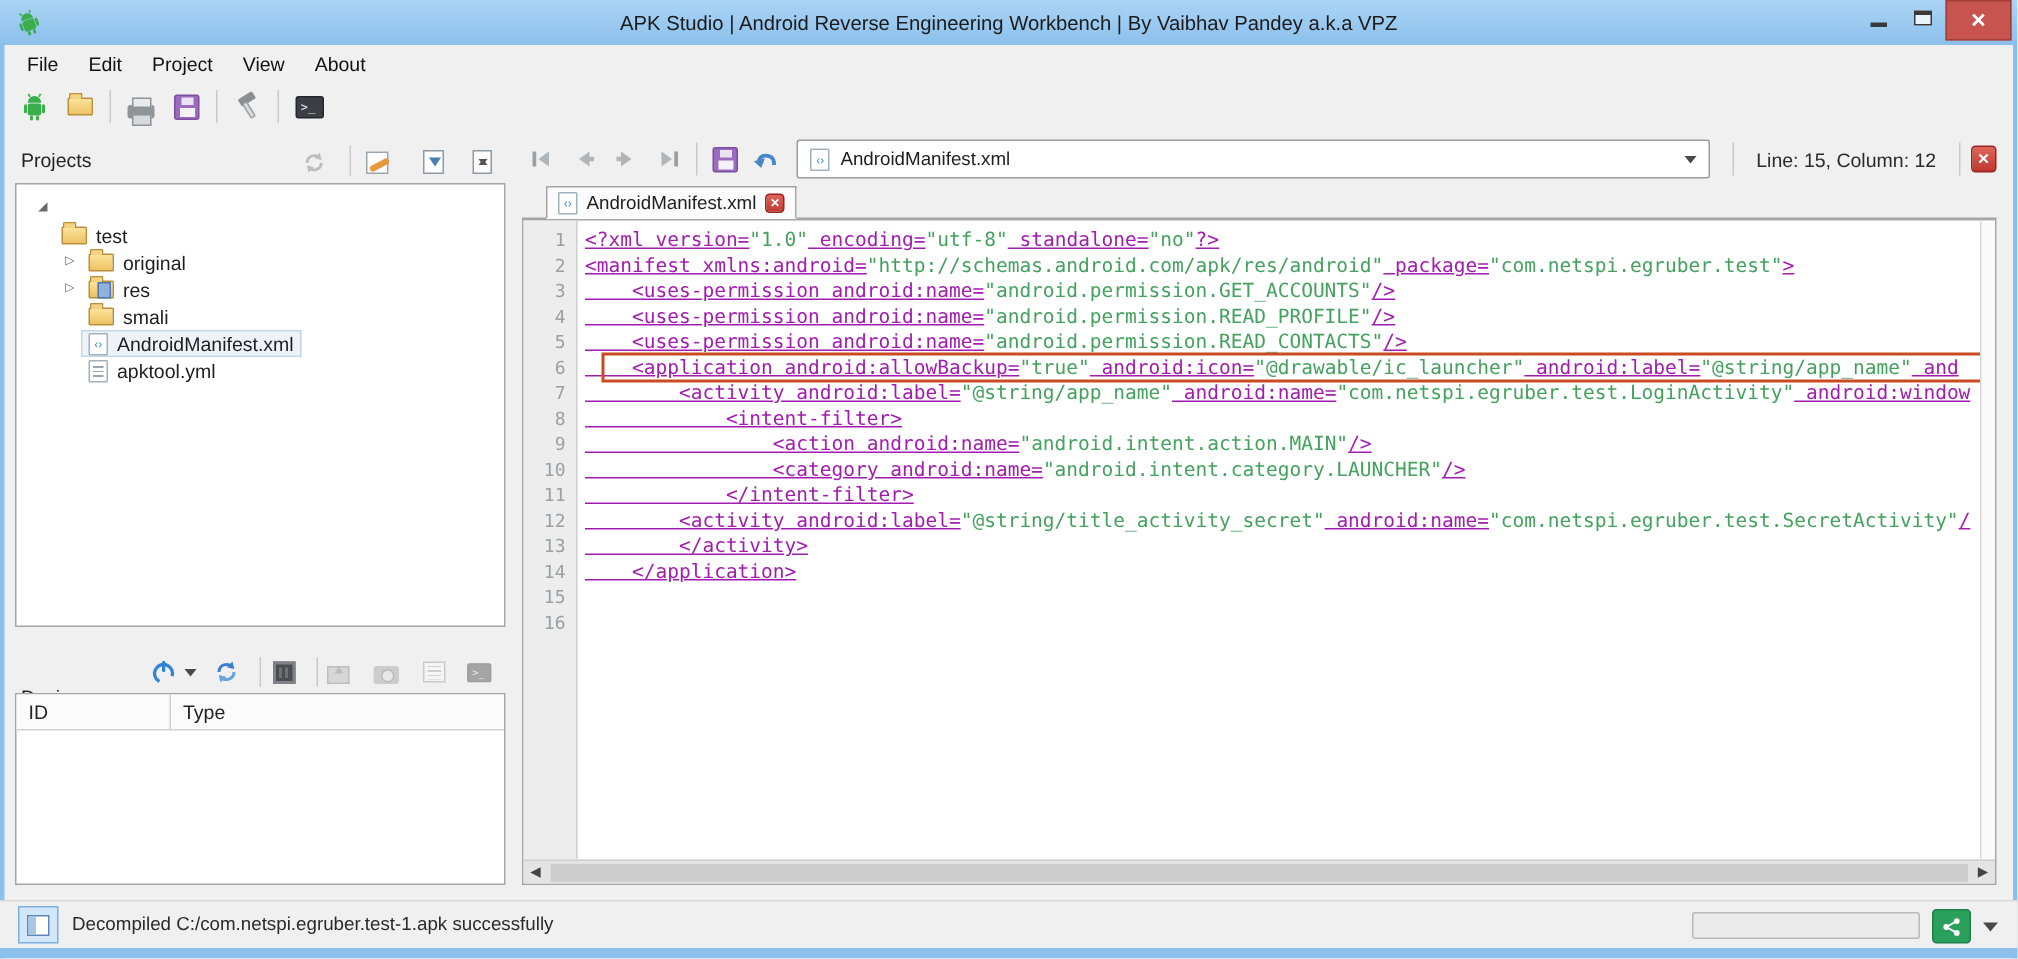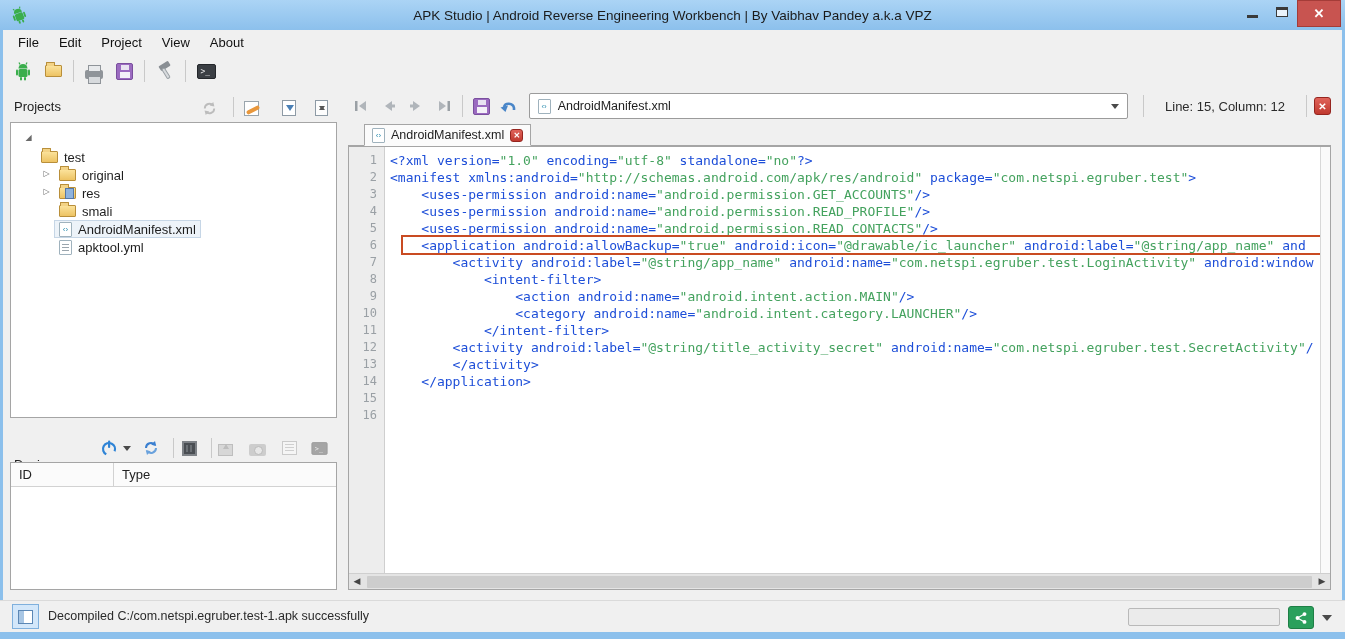--- a/index.html
+++ b/index.html
@@ -96,21 +96,21 @@
   #devices-header { height:24px; border-bottom:1px solid #d2d2d2; display:flex; font-size:13px; color:#222; background:#fbfbfb; }
   #devices-header .col-id { width:103px; padding:4px 0 0 8px; border-right:1px solid #d2d2d2; }
   #devices-header .col-type { flex:1; padding:4px 0 0 8px; }
 
   
   #editor-toolbar { position:absolute; left:348px; top:90px; width:983px; height:32px; display:flex; align-items:center; }
   .ebtn { width:29px; height:26px; display:flex; align-items:center; justify-content:center; }
   #file-combobox { width:636px; height:26px; margin:0 10px 0 6px; background:#fff; border:1px solid #9b9b9b; border-radius:2px;
     display:flex; align-items:center; gap:7px; padding:0 8px; font-size:12.5px; color:#1e1e1e; }
   #file-combobox .combo-caret { margin-left:auto; width:0; height:0; border:4px solid transparent; border-top:5px solid #4a4a4a; margin-top:4px; }
-  #cursor-pos { font-size:13px; color:#2b2b2b; white-space:nowrap; margin:0 16px; }
+  #cursor-pos { font-size:13px; color:#2b2b2b; white-space:nowrap; margin:0 10px; }
   .red-x { background:linear-gradient(#e0635a,#c0392f); border:1px solid #96251f; border-radius:3px;
     color:#fff; font-weight:bold; display:flex; align-items:center; justify-content:center; }
   #editor-close { width:18px; height:18px; font-size:10px; margin-left:2px; }
 
   
   #tabbar { position:absolute; left:348px; top:124px; width:983px; height:22px; border-bottom:1px solid #a5a5a5; }
   #tab-manifest { position:absolute; left:16px; bottom:-1px; height:22px; background:#fbfbfb;
     border:1px solid #a5a5a5; border-bottom:1px solid #fbfbfb; display:flex; align-items:center; gap:6px;
     padding:0 7px; font-size:12.5px; color:#1e1e1e; }
   #tab-close { width:13px; height:13px; font-size:8px; }
@@ -120,21 +120,21 @@
     background:#fff; border:1px solid #a5a5a5; display:flex; flex-direction:column; overflow:hidden; }
   #edit-body { flex:1; display:flex; overflow:hidden; }
   #gutter { width:36px; background:#ededed; border-right:1px solid #cfcfcf; padding-top:5px;
     font-family:"DejaVu Sans Mono",monospace; font-size:12px; color:#9aa0a5; text-align:right; flex:none; }
   .ln { height:17px; line-height:17px; padding-right:7px; }
   #code-lines { flex:1; padding-top:5px; font-family:"DejaVu Sans Mono",monospace; font-size:13px; overflow:hidden; }
   .code-line { height:17px; line-height:17px; white-space:pre; padding-left:5px; position:relative; }
   .code-line.current { background:#dcedfa; }
   .code-line.boxed::after { content:""; position:absolute; left:16px; right:-3px; top:-2px; bottom:-1px;
     border:2px solid #c94b22; pointer-events:none; }
-  .tok-m { color:#1d4ed8; }
+  .tok-m { color:#a21caf;text-decoration:underline; }
   .tok-s { color:#44a25e; }
   #vtrack { width:10px; border-left:1px solid #d8d8d8; background:#fafafa; flex:none; }
   #hscroll { height:16px; border-top:1px solid #cfcfcf; background:#e4e4e4; display:flex; align-items:center; flex:none; }
   .harrow { width:16px; text-align:center; color:#444; font-size:9px; line-height:15px; }
   #hthumb { height:12px; flex:1; margin:0 2px; background:#cdcdcd; border-radius:1px; }
 
   
   #statusbar { position:absolute; left:0; top:600px; width:1345px; height:32px; background:#f0f0f0; border-top:1px solid #dadada; }
   #panel-toggle { position:absolute; left:12px; top:3px; width:27px; height:25px; background:#d3e7fa; border:1px solid #7fb0dd;
     display:flex; align-items:center; justify-content:center; }

